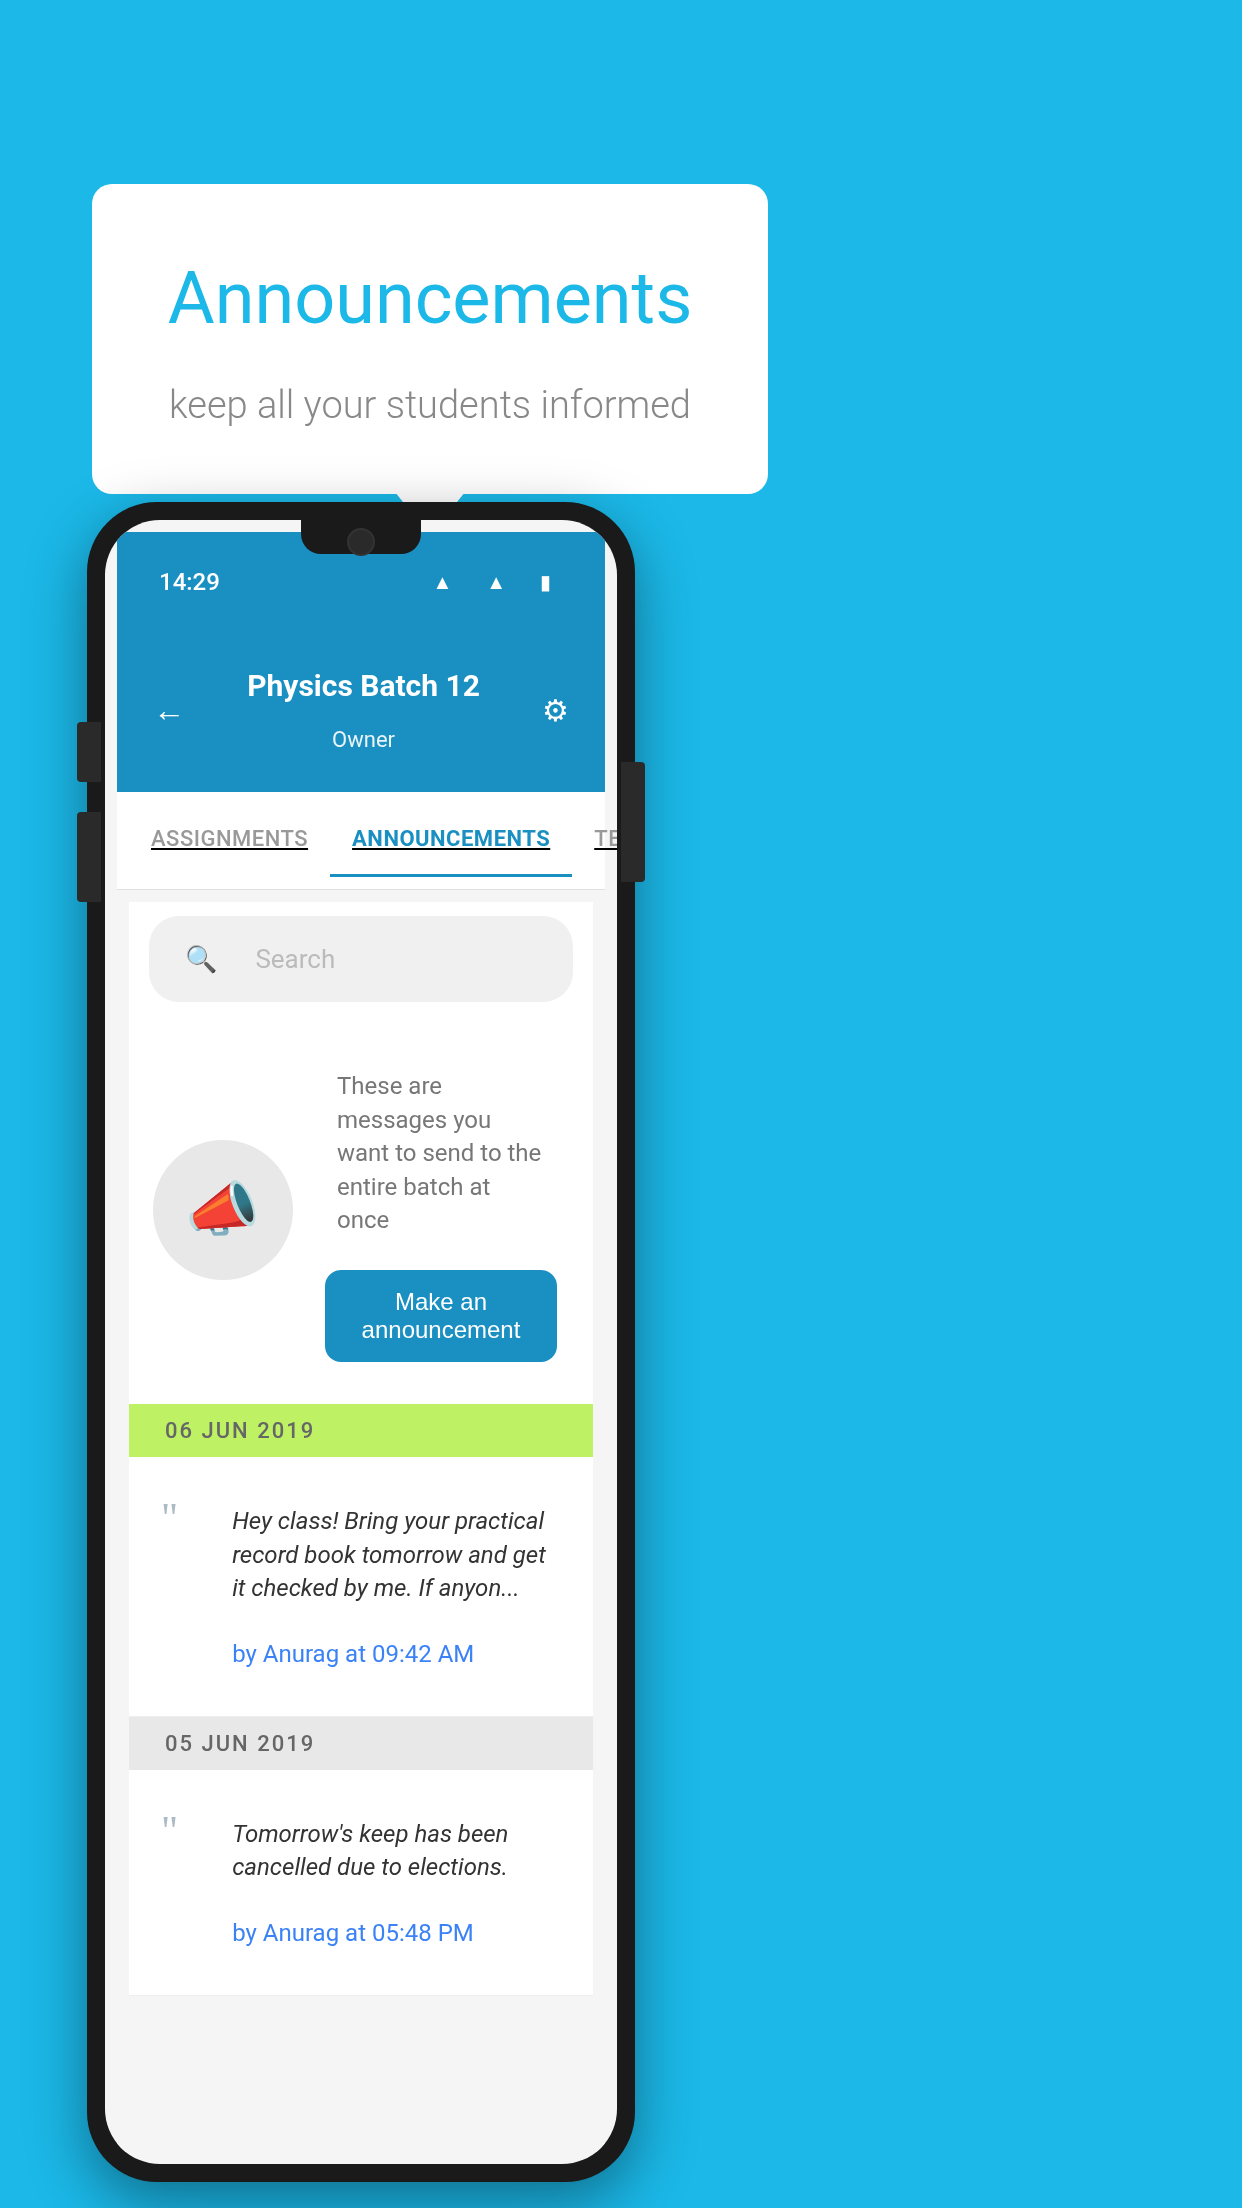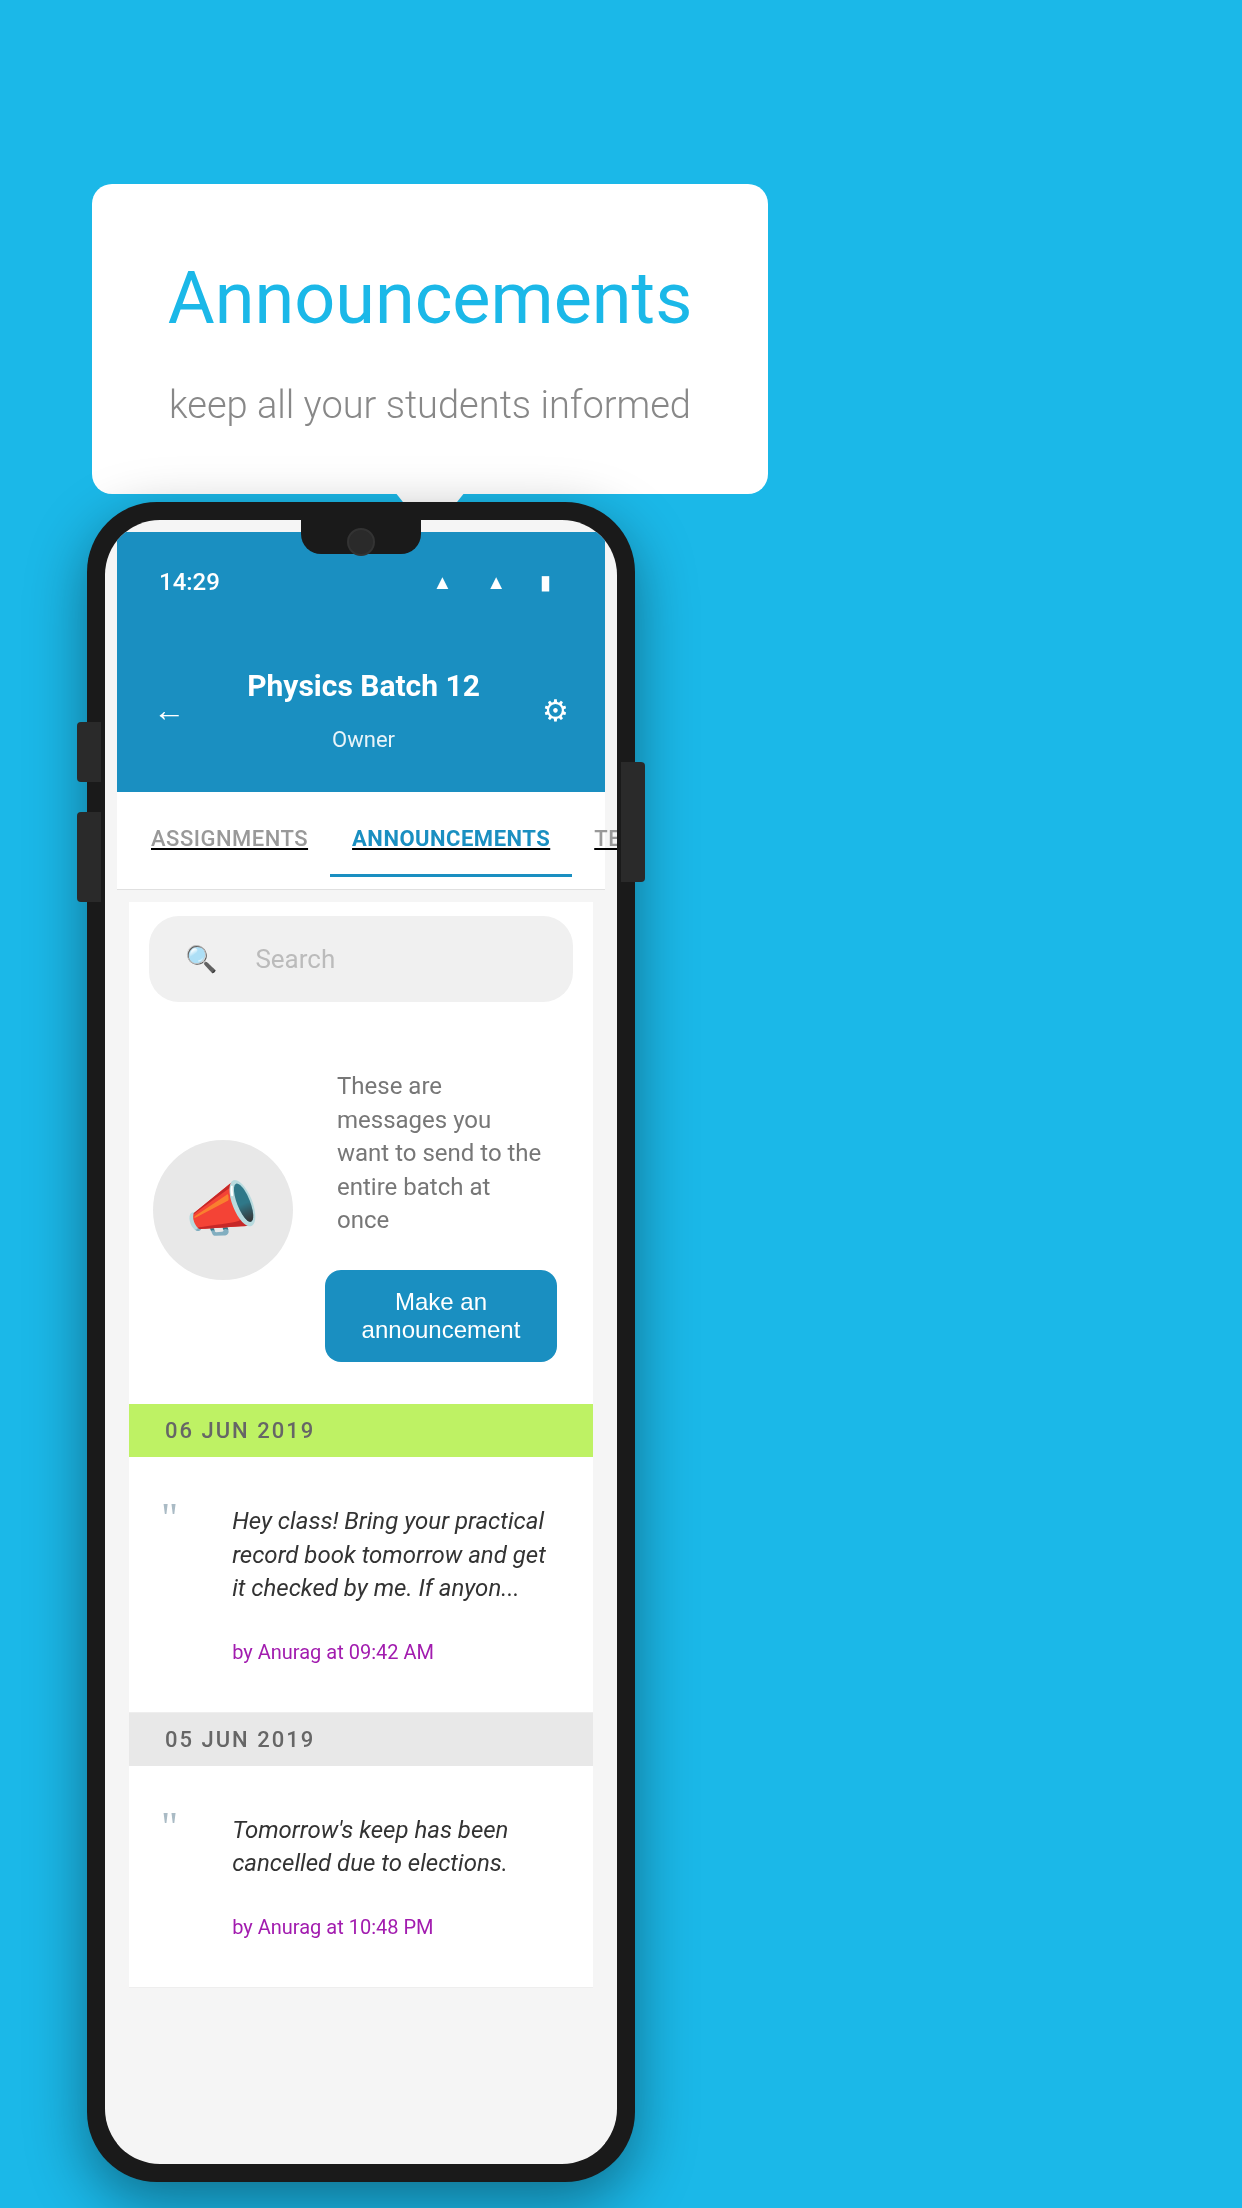--- a/index.html
+++ b/index.html
@@ -298,22 +298,22 @@
       flex: 1;
     }
     .announcement-text {
       font-size: 24px;
       color: #333;
       font-style: italic;
       line-height: 1.4;
       margin-bottom: 10px;
     }
     .announcement-meta {
-      font-size: 20px;
-      color: #a21caf;
+      font-size: 24px;
+      color: #3b82f6;
     }
 
     
     .date-separator-2 {
       background: #e8e8e8;
       padding: 14px 24px;
       flex-shrink: 0;
     }
 
     
@@ -442,19 +442,19 @@
       </div>
 
       <div class="date-separator-2 date-separator">
         <span class="date-label">05  JUN  2019</span>
       </div>
 
       <div class="announcement-item-2 announcement-item">
         <div class="quote-icon">"</div>
         <div class="announcement-content">
           <div class="announcement-text">Tomorrow's keep has been cancelled due to elections.</div>
-          <div class="announcement-meta">by Anurag at 10:48 PM</div>
+          <div class="announcement-meta">by Anurag at 05:48 PM</div>
         </div>
       </div>
 
     </div>
   </div>
 </div>
 
 </body></html>

